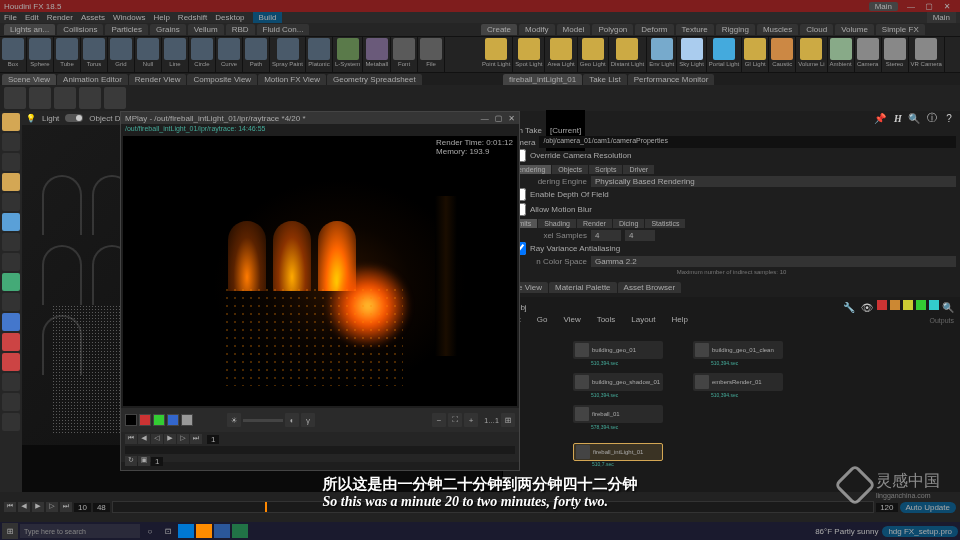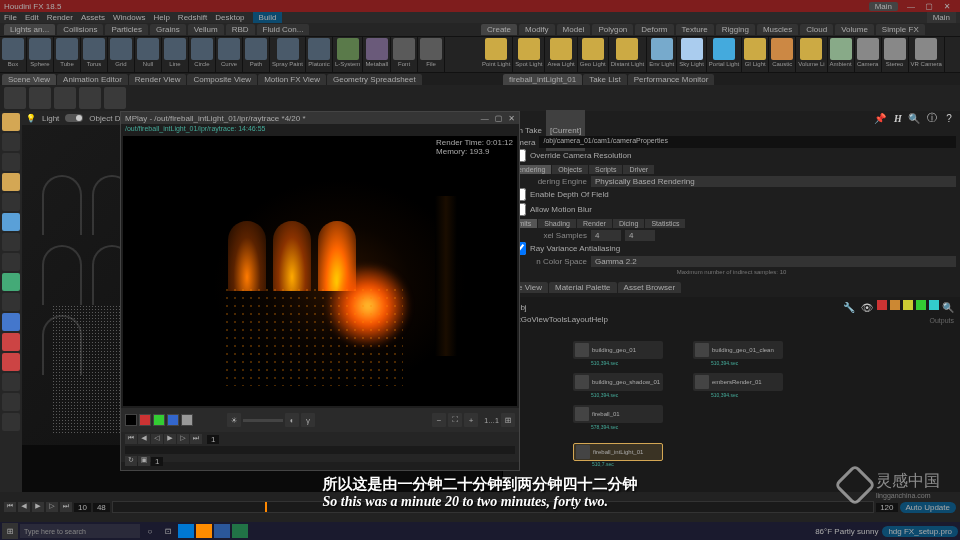--- a/index.html
+++ b/index.html
@@ -60,21 +60,21 @@
 .rp-path{height:12px;background:#111;margin:2px 4px;padding:1px 4px;font-size:7px;color:#aaa}
 .rp-check{display:flex;align-items:center;gap:4px;padding:1px 10px;font-size:7px}
 .rp-row{display:flex;align-items:center;gap:4px;font-size:7px;padding:1px 0}
 .rp-lbl{width:80px;color:#888;text-align:right}
 .rp-val{background:#333;padding:1px 4px;flex:1}
 .rp-subtab{display:flex;gap:1px;margin:2px 0}
 .rp-st{background:#333;padding:1px 6px;font-size:7px}
 .rp-st.act{background:#555}
 .netgraph{flex:1;background:#1a1a1a;margin-top:4px;position:relative;padding:4px}
 .ng-hdr{height:12px;display:flex;align-items:center;justify-content:space-between;font-size:7px}
-.ng-menu{display:flex;gap:0;font-size:7px;padding:2px 0}
+.ng-menu{display:flex;gap:16px;font-size:7px;padding:2px 0}
 .node{position:absolute;width:90px;height:18px;background:#2a2a2a;border-radius:2px;display:flex;align-items:center;gap:3px;padding:0 2px}
 .node .th{width:14px;height:14px;background:#444;border-radius:1px}
 .node .nm{font-size:6px;color:#aaa}
 .node .sz{font-size:5px;color:#4a9;position:absolute;bottom:-7px;left:18px}
 .node.sel{border:1px solid #d4a754;background:#3a3324}
 .outputs{position:absolute;right:6px;top:20px;font-size:7px;color:#666}
 .tlbar{position:absolute;bottom:18px;left:0;right:0;height:30px;background:#222;display:flex;align-items:center;padding:0 4px;gap:2px}
 .tl-track{flex:1;height:12px;background:#1a1a1a;border:1px solid #333;position:relative}
 .tl-mark{position:absolute;top:0;width:2px;height:100%;background:#ff8800}
 .subtitle{position:absolute;bottom:30px;left:50%;transform:translateX(-50%);text-align:left;z-index:50}
@@ -406,21 +406,21 @@
       <div class="rp-icons">
         <div class="rp-ico">📌</div>
         <div class="rp-ico" style="font-family:serif;font-weight:bold;font-style:italic">H</div>
         <div class="rp-ico">🔍</div>
         <div class="rp-ico">ⓘ</div>
         <div class="rp-ico">?</div>
       </div>
     </div>
     <div class="rp-tabs">
       <span>With Take</span>
-      <span style="background:#404040;padding:16px 4px">[Current]</span>
+      <span style="background:#000000;padding:16px 4px">[Current]</span>
     </div>
     <div class="rp-row" style="padding:0 4px">
       <span>Camera</span>
       <div class="rp-path" style="flex:1;margin:0">/obj/camera_01/cam1/cameraProperties</div>
     </div>
     <div class="rp-check">
         <input type="checkbox" style="">
         <span>Override Camera Resolution</span>
       </div>
     <div class="rp-subtab" style="padding:0 4px" id="ptabs1">

